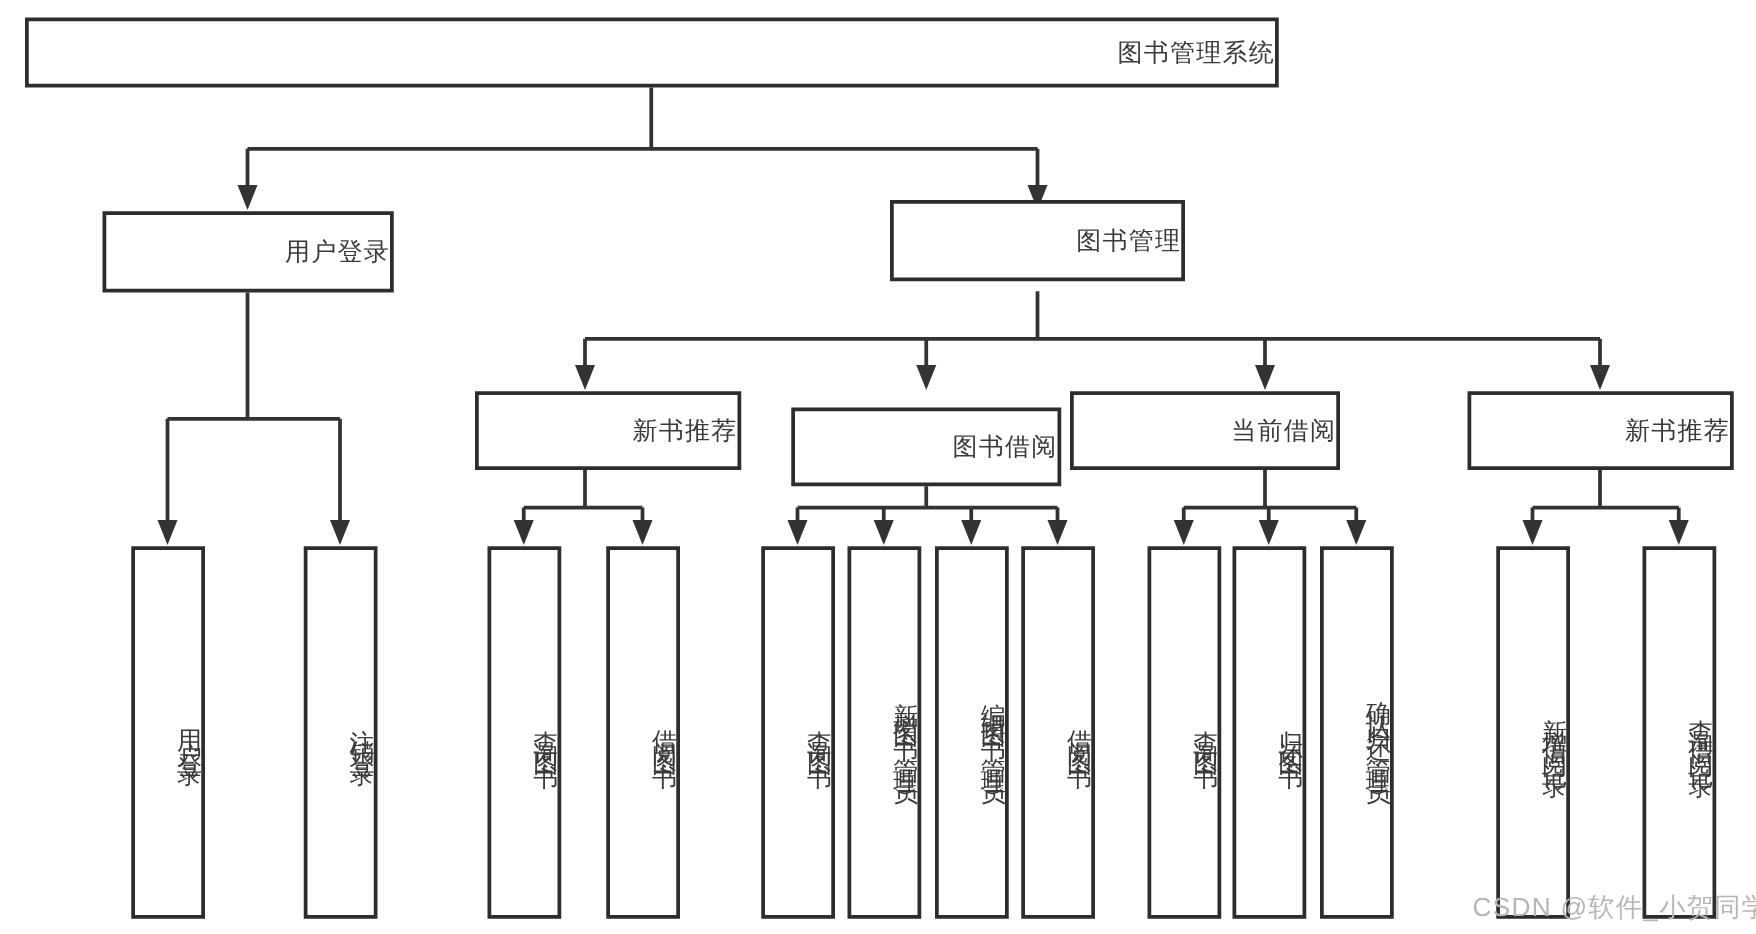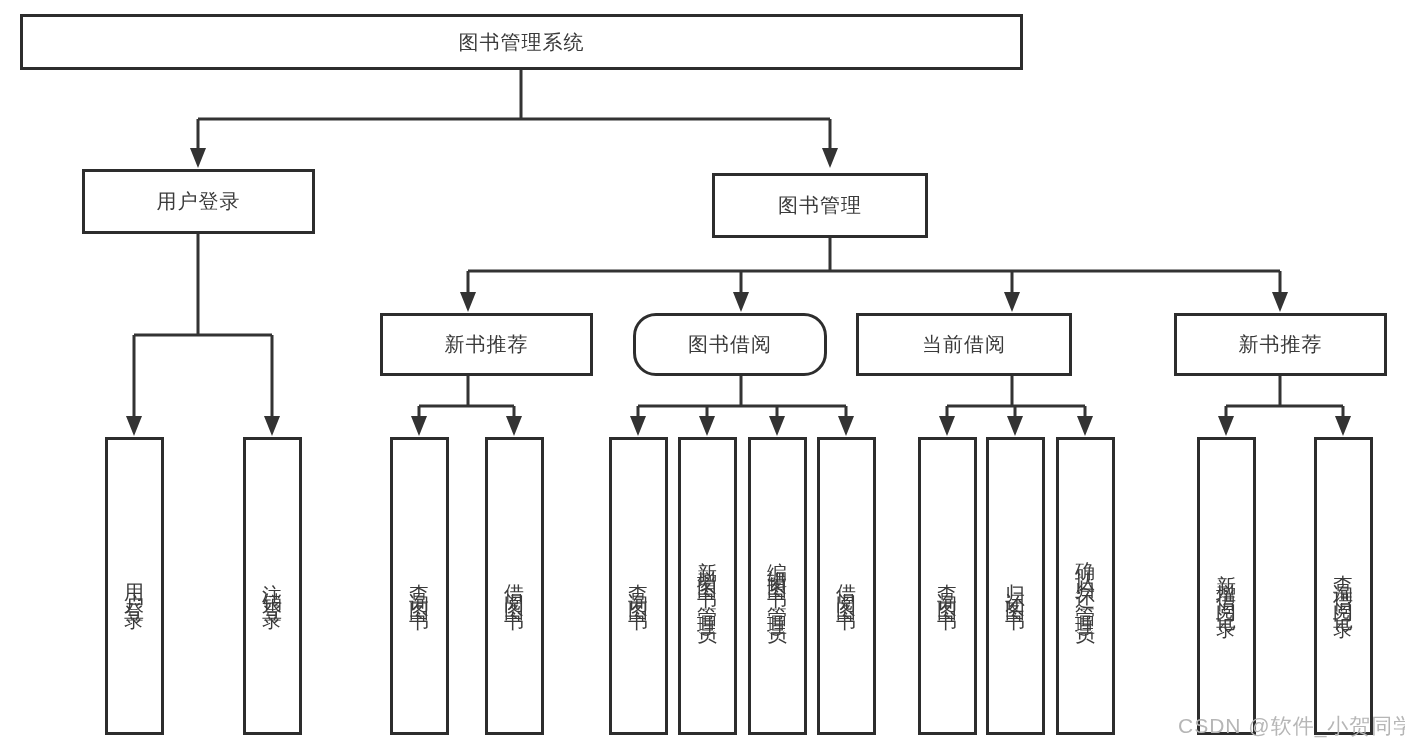--- a/index.html
+++ b/index.html
@@ -15,42 +15,42 @@
     background: #ffffff;
   }
   svg.wires { position: absolute; left: 0; top: 0; z-index: 1; }
   .node {
     position: absolute;
     box-sizing: border-box;
     background: #ffffff;
     border: 3px solid #2d2d2d;
     display: flex;
     align-items: center;
-    justify-content: center;
+    justify-content: flex-end;
     color: #3a3a3a;
     font-size: 20px;
     letter-spacing: 1px;
     z-index: 2;
   }
   .node > span { display: block; white-space: nowrap; }
   .vnode > span {
     writing-mode: vertical-rl;
     text-orientation: mixed;
     letter-spacing: 9px;
     line-height: 1;
     white-space: normal;
   }
   
   .n-root   { left: 20px;  top: 14px;  width: 1003px; height: 56px; }
   
   .n-login  { left: 82px;  top: 169px; width: 233px; height: 65px; }
-  .n-mgmt   { left: 712px; top: 173px; width: 216px; height: 65px; }
+  .n-mgmt   { left: 712px; top: 160px; width: 236px; height: 65px; }
   
   .n-new    { left: 362px;  top: 313px; width: 213px; height: 63px; margin-left: 18px; }
-  .n-borrow { left: 633px;  top: 313px; width: 194px; height: 63px; border-radius: 23px; }
+  .n-borrow { left: 633px;  top: 326px; width: 216px; height: 63px; }
   .n-cur    { left: 856px;  top: 313px; width: 216px; height: 63px; }
   .n-rec    { left: 1174px; top: 313px; width: 213px; height: 63px; }
   
   .leaf { top: 437px; width: 59px; height: 298px; }
   .l1  { left: 105px; }  .l2  { left: 243px; }
   .l3  { left: 390px; }  .l4  { left: 485px; }
   .l5  { left: 609px; }  .l6  { left: 678px; }
   .l7  { left: 748px; }  .l8  { left: 817px; }
   .l9  { left: 918px; }  .l10 { left: 986px; }
   .l11 { left: 1056px; } .l12 { left: 1197px; }

